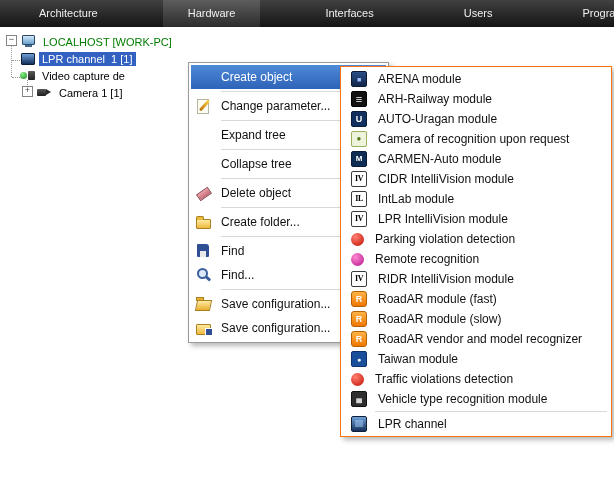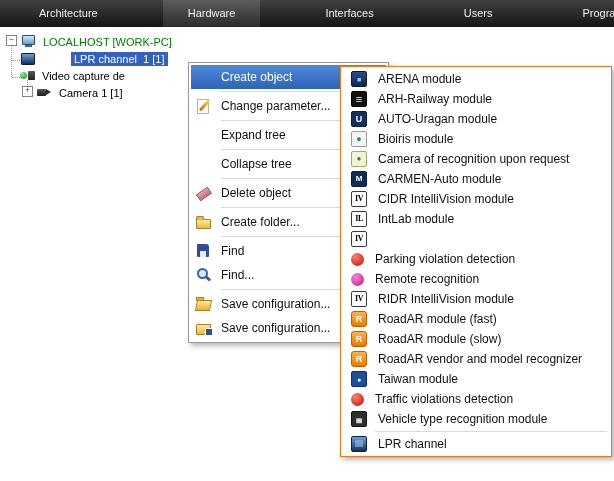--- a/index.html
+++ b/index.html
@@ -18,21 +18,21 @@
   }
   .tab{
     color:#f0f0f0;font-size:11px;line-height:27px;padding:0 25px;cursor:default;white-space:nowrap;
   }
   .tab.active{background:linear-gradient(#5d5d5d,#2c2c2c);}
 
   
   .tree{position:absolute;top:30px;left:0;width:345px;height:85px;font-size:11px;color:#000;z-index:1;}
   .tree-row{position:absolute;display:flex;align-items:flex-start;height:16px;white-space:nowrap;}
   .row-root{top:5px;left:6px;}
-  .row-lpr{top:22px;left:20px;gap:32px;}
+  .row-lpr{top:22px;left:20px;}
   .row-video{top:39px;left:20px;}
   .row-camera{top:56px;left:22px;}
   .exp{
     width:9px;height:9px;border:1px solid #848484;background:#fff;
     font-size:9px;line-height:7px;text-align:center;color:#444;
     margin-right:4px;flex:none;cursor:default;
   }
   .exp.minus::before{content:"−";}
   .exp.plus::before{content:"+";}
   .tree-label{padding:1px 3px;white-space:pre;}
@@ -293,41 +293,38 @@
   </div>
   <div class="sub-item">
     <span class="ic" data-icon="arh-railway"></span>
     <span class="lbl">ARH-Railway module</span>
   </div>
   <div class="sub-item">
     <span class="ic" data-icon="auto-uragan"></span>
     <span class="lbl">AUTO-Uragan module</span>
   </div>
   <div class="sub-item">
-    <span class="ic" data-icon="bioiris"></span>
-    <span class="lbl">Bioiris module</span>
-  </div>
-  <div class="sub-item">
     <span class="ic" data-icon="camera-recognition-request"></span>
     <span class="lbl">Camera of recognition upon request</span>
   </div>
   <div class="sub-item">
     <span class="ic" data-icon="carmen-auto"></span>
     <span class="lbl">CARMEN-Auto module</span>
   </div>
   <div class="sub-item">
     <span class="ic" data-icon="intellivision"></span>
     <span class="lbl">CIDR IntelliVision module</span>
   </div>
   <div class="sub-item">
     <span class="ic" data-icon="intlab"></span>
     <span class="lbl">IntLab module</span>
   </div>
   <div class="sub-item">
     <span class="ic" data-icon="intellivision"></span>
+    <span class="lbl">LPR IntelliVision module</span>
   </div>
   <div class="sub-item">
     <span class="ic" data-icon="red-circle"></span>
     <span class="lbl">Parking violation detection</span>
   </div>
   <div class="sub-item">
     <span class="ic" data-icon="remote-recognition"></span>
     <span class="lbl">Remote recognition</span>
   </div>
   <div class="sub-item">

